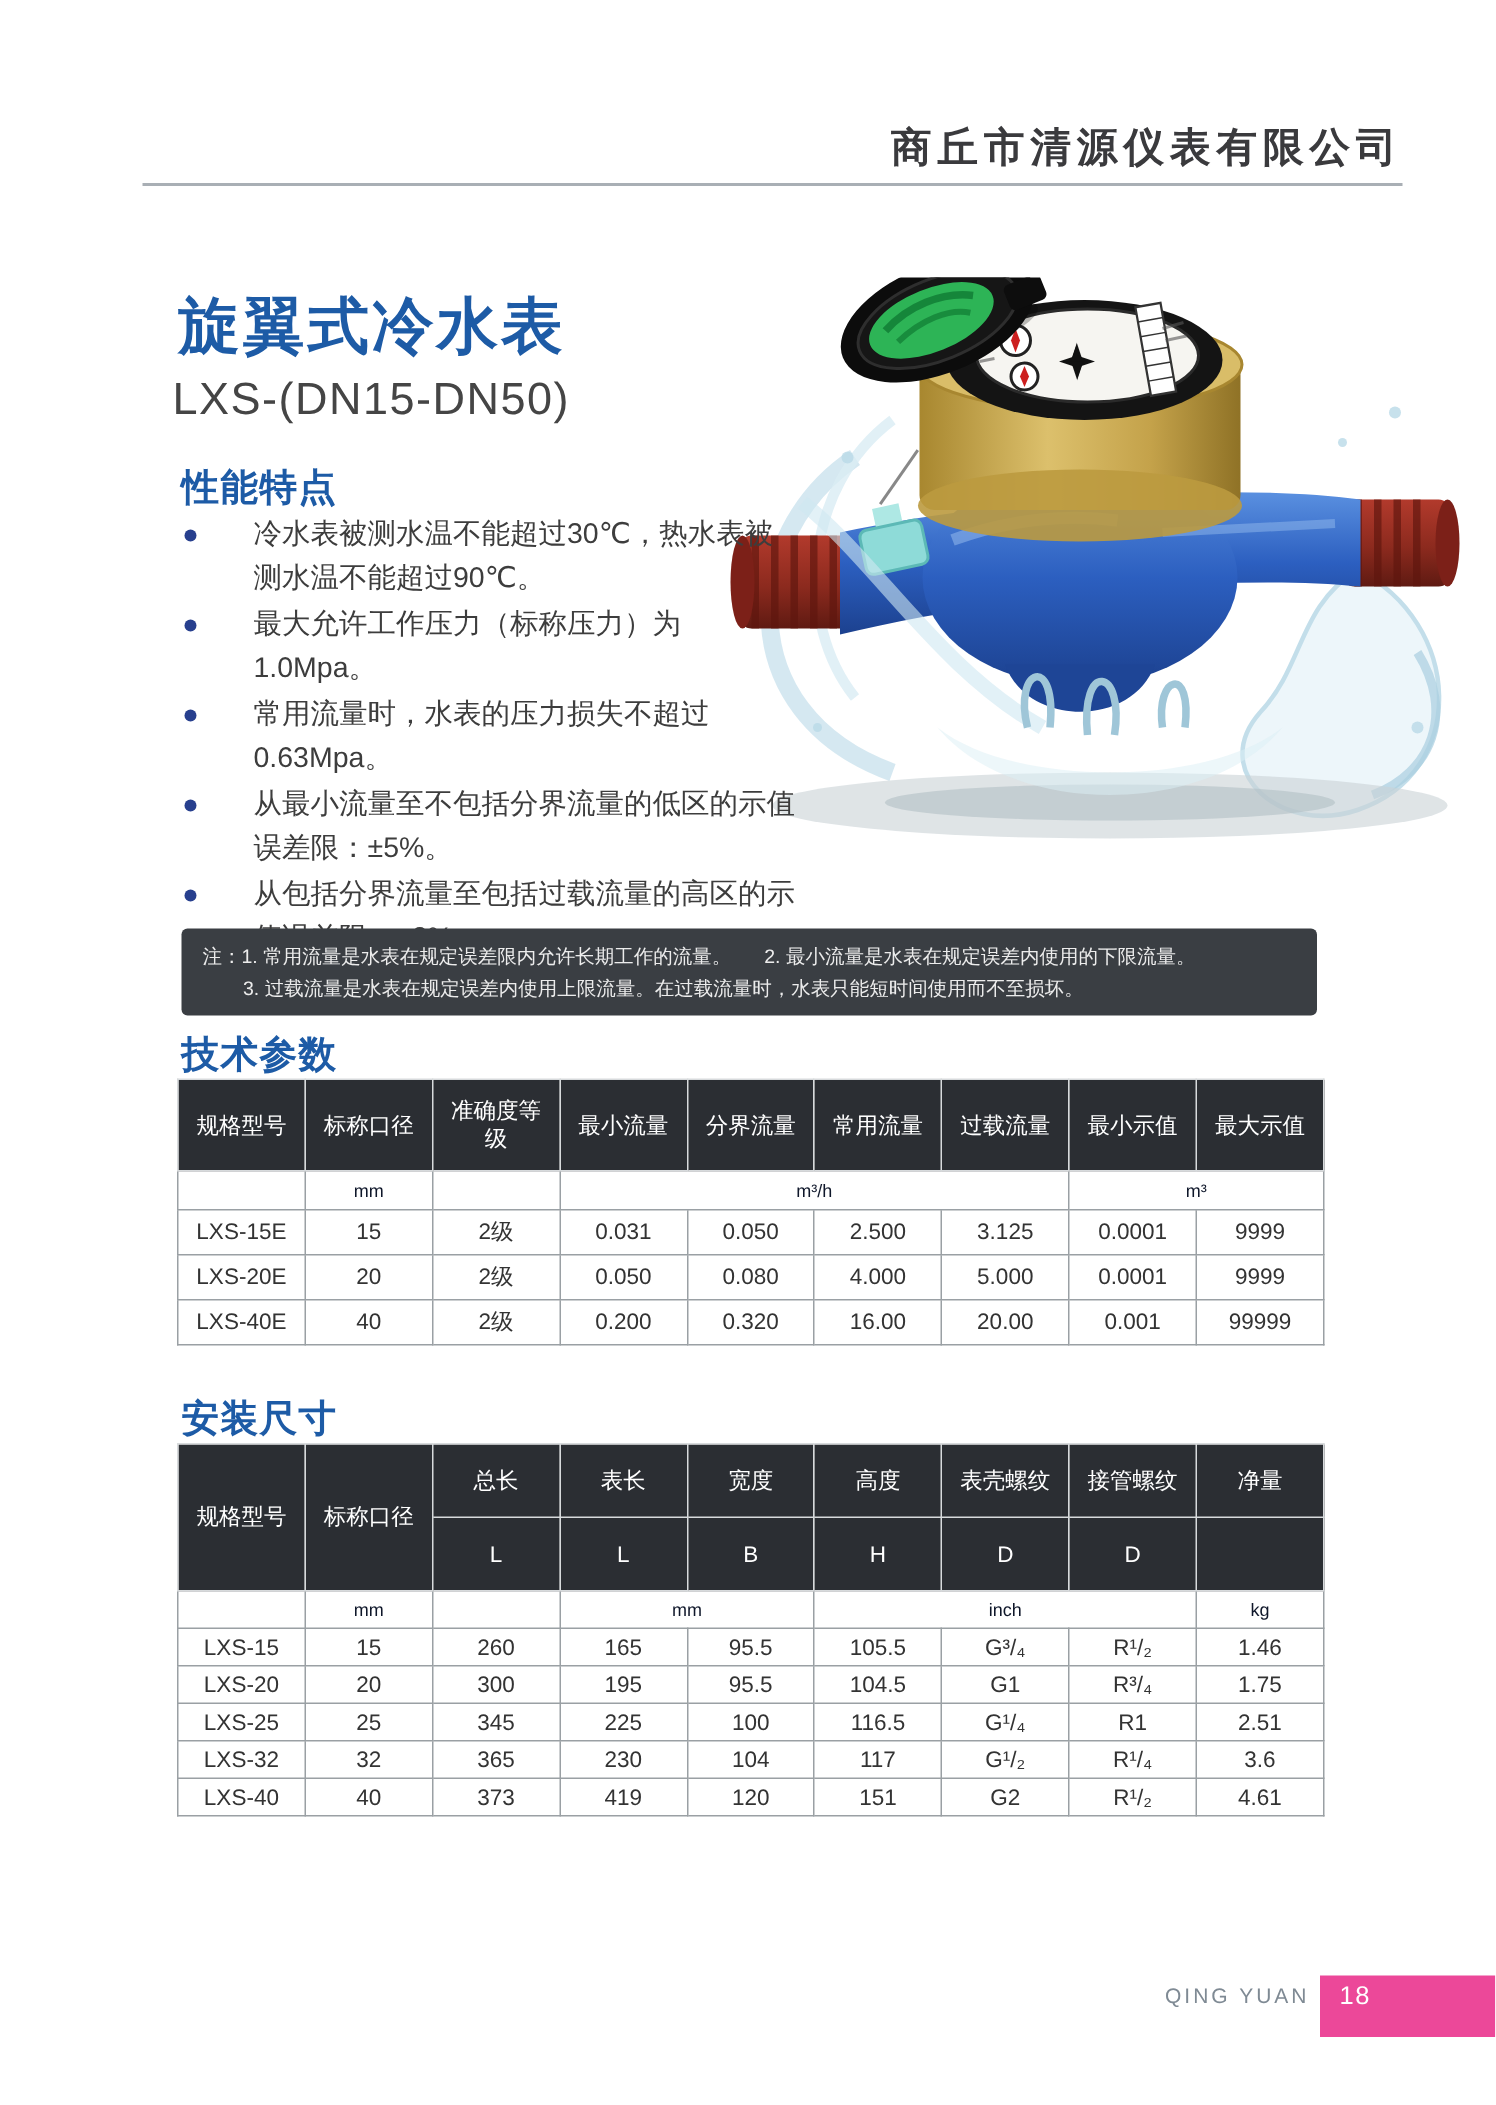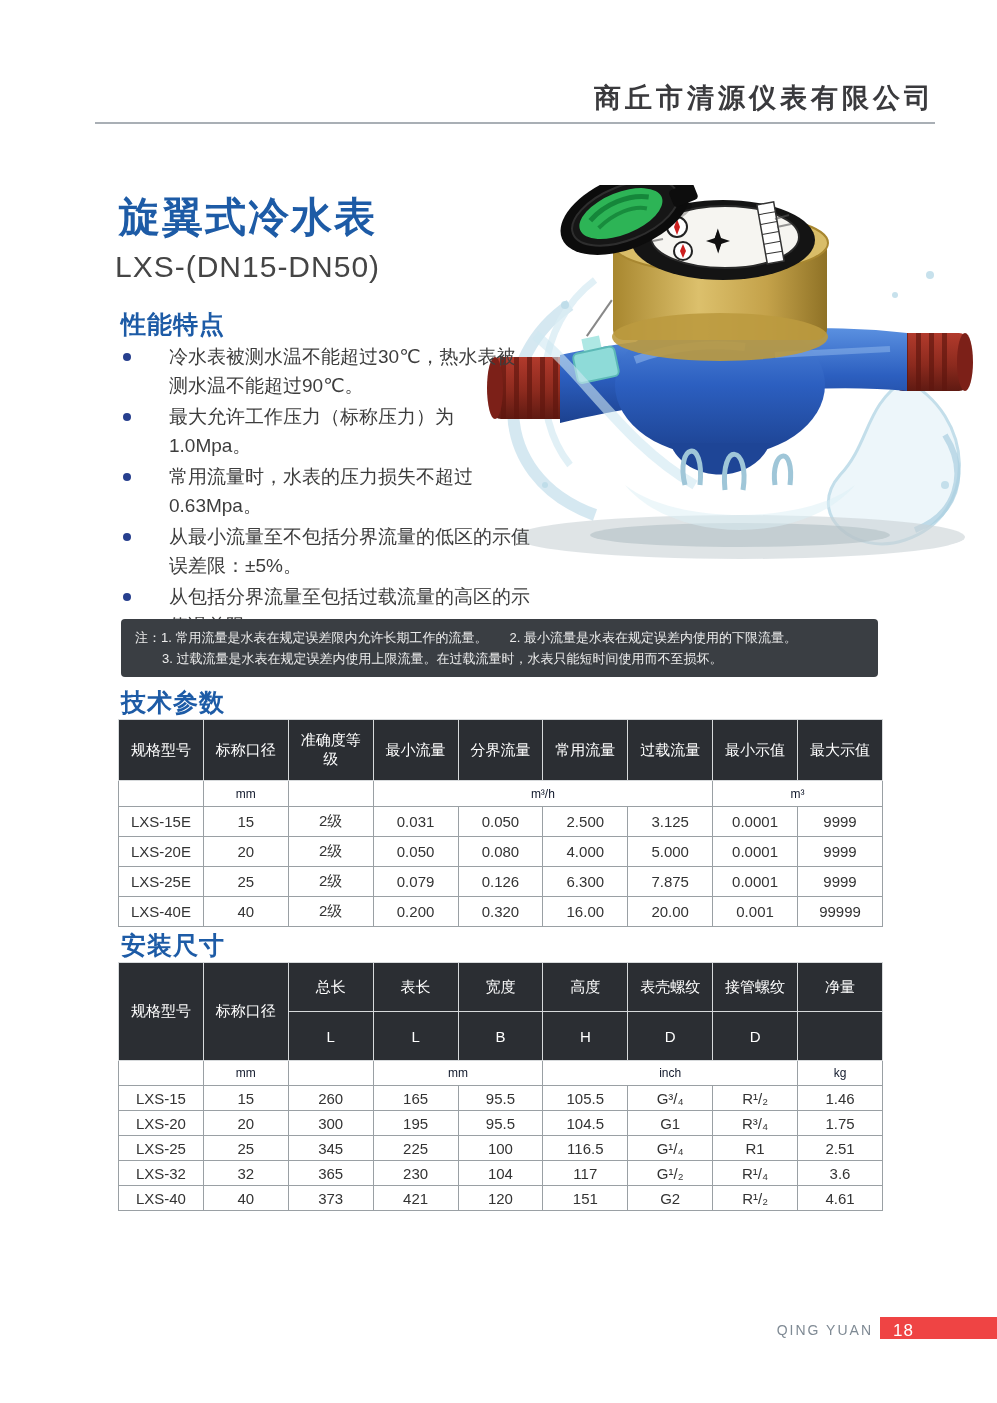--- a/index.html
+++ b/index.html
@@ -29,21 +29,21 @@
   .t th{background:#2b2e33;color:#ffffff;font-weight:400;font-size:15px;
         border:1px solid #d7dadc;padding:11px;text-align:center;}
   .t1 th{height:35px;}
   .t2 th{height:26px;}
   .t td{border:1px solid #9aa0a4;font-size:15px;color:#333333;text-align:center;padding:0;background:#fff;}
   .t1 td{height:29px;}
   .t2 td{height:24px;}
   .t td.u{font-size:12px;color:#0f172a;margin-left:16px;}
   .t1 td.u{height:25px;}
   .footer-brand{position:absolute;top:1322px;right:124px;font-size:14px;color:#7f8a94;letter-spacing:2px;}
-  .page-box{position:absolute;top:1317px;left:880px;width:117px;height:22px;background:#ef4444;}
+  .page-box{position:absolute;top:1317px;left:880px;width:117px;height:41px;background:#ec4899;}
   .page-num{display:block;color:#ffffff;font-size:17px;line-height:27px;padding-left:13px;letter-spacing:1px;}
   .photo{position:absolute;top:185px;left:475px;width:510px;height:395px;}
 </style>
 </head>
 <body>
 
 <div class="page">
 
   <div class="company">商丘市清源仪表有限公司</div>
   <div class="head-rule"></div>
@@ -234,31 +234,20 @@
         <td>20</td>
         <td>2级</td>
         <td>0.050</td>
         <td>0.080</td>
         <td>4.000</td>
         <td>5.000</td>
         <td>0.0001</td>
         <td>9999</td>
       </tr>
       <tr>
-        <td>LXS-25E</td>
-        <td>25</td>
-        <td>2级</td>
-        <td>0.079</td>
-        <td>0.126</td>
-        <td>6.300</td>
-        <td>7.875</td>
-        <td>0.0001</td>
-        <td>9999</td>
-      </tr>
-      <tr>
         <td>LXS-40E</td>
         <td>40</td>
         <td>2级</td>
         <td>0.200</td>
         <td>0.320</td>
         <td>16.00</td>
         <td>20.00</td>
         <td>0.001</td>
         <td>99999</td>
       </tr>
@@ -339,21 +328,21 @@
         <td>104</td>
         <td>117</td>
         <td>G¹/₂</td>
         <td>R¹/₄</td>
         <td>3.6</td>
       </tr>
       <tr>
         <td>LXS-40</td>
         <td>40</td>
         <td>373</td>
-        <td>421</td>
+        <td>419</td>
         <td>120</td>
         <td>151</td>
         <td>G2</td>
         <td>R¹/₂</td>
         <td>4.61</td>
       </tr>
     </tbody>
   </table>
 
   <div class="footer-brand">QING YUAN</div>

